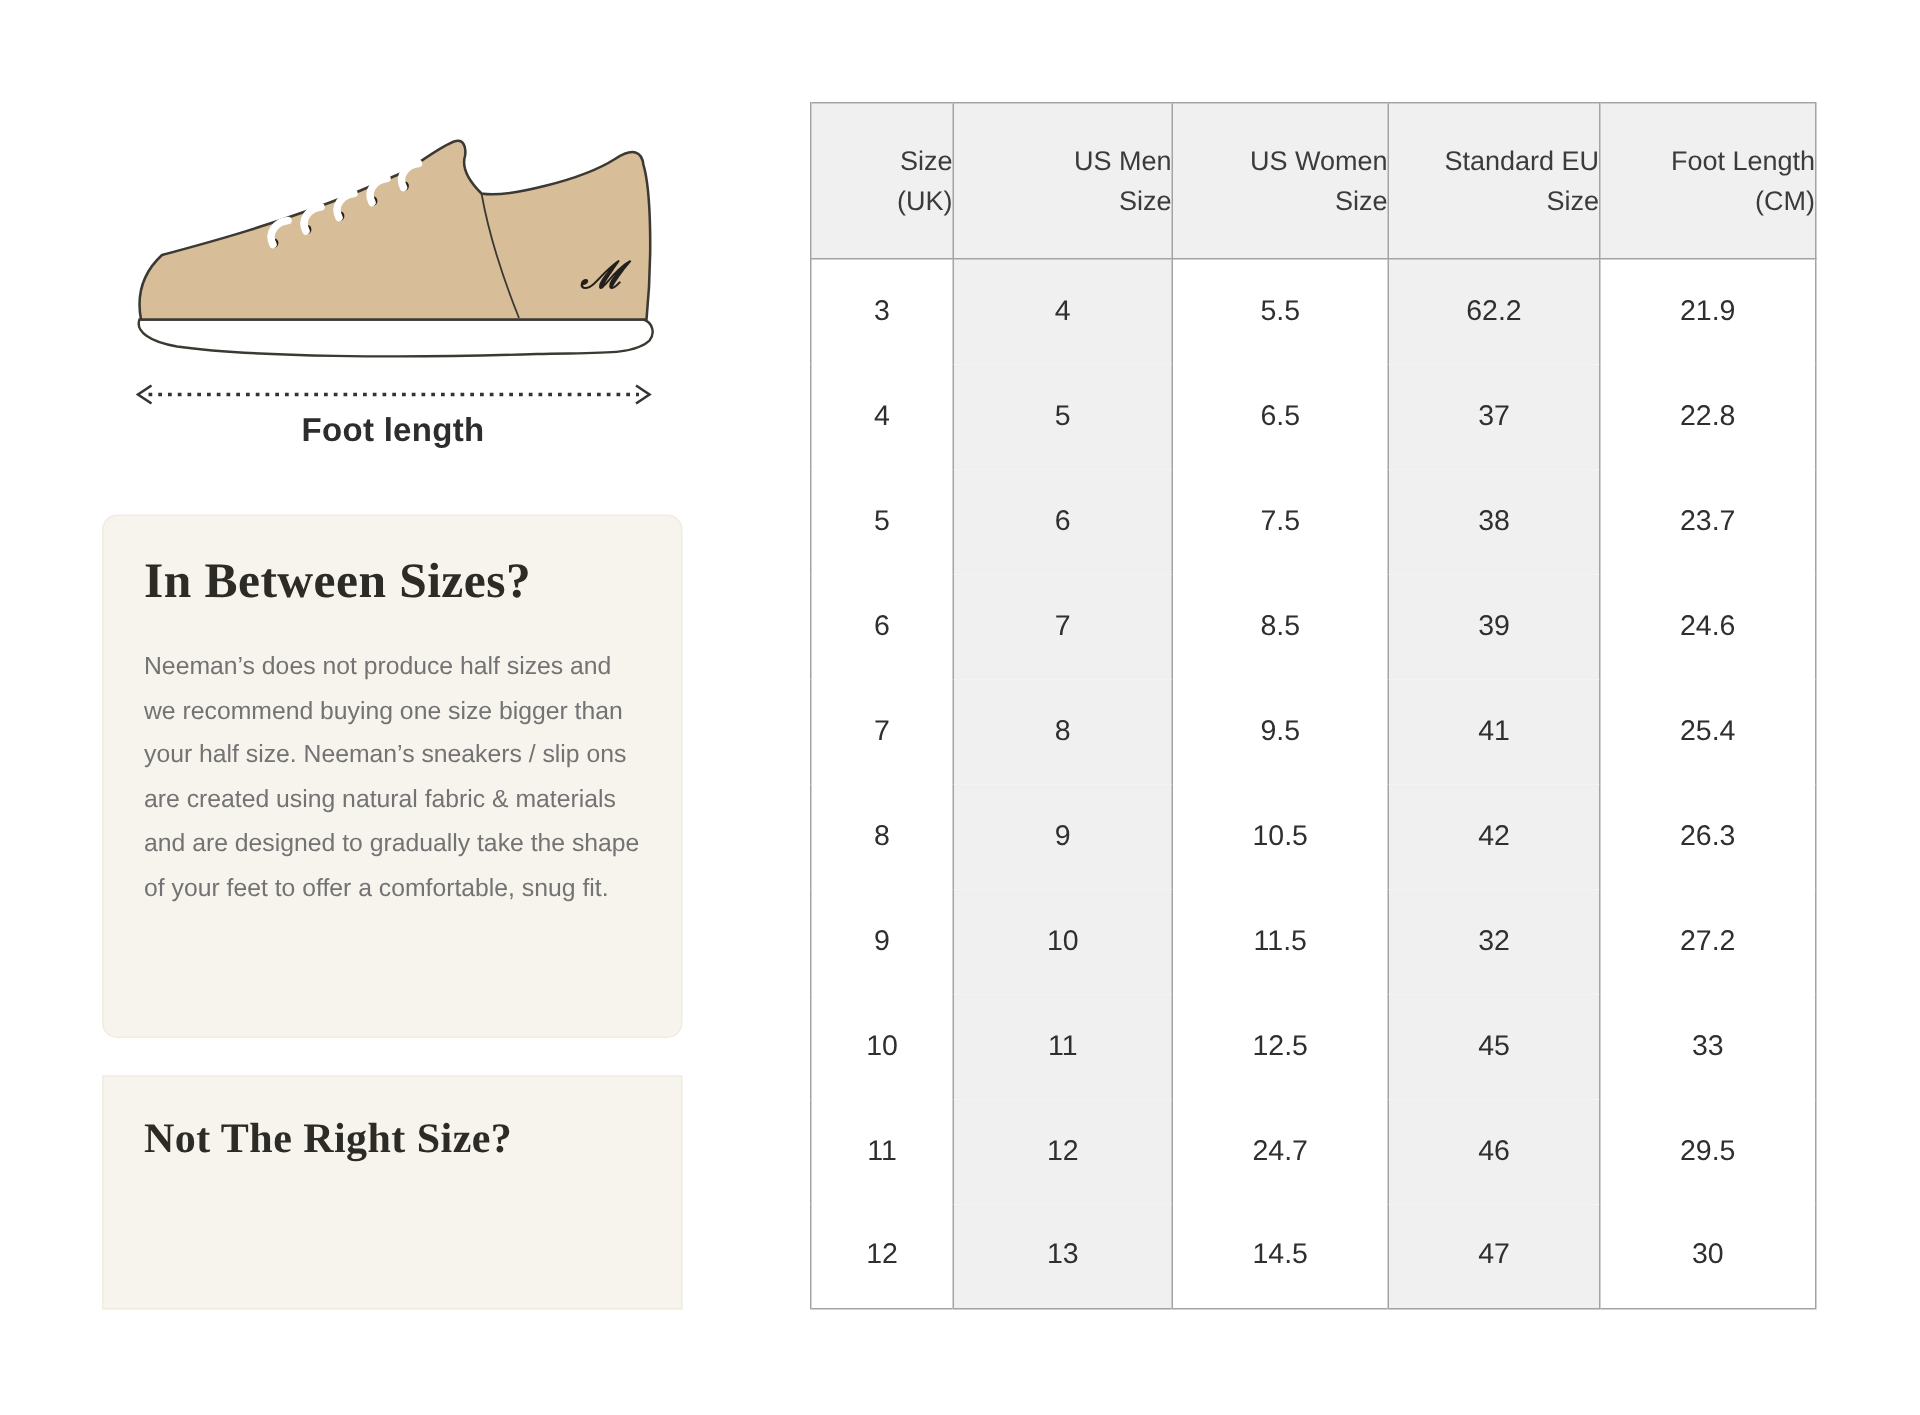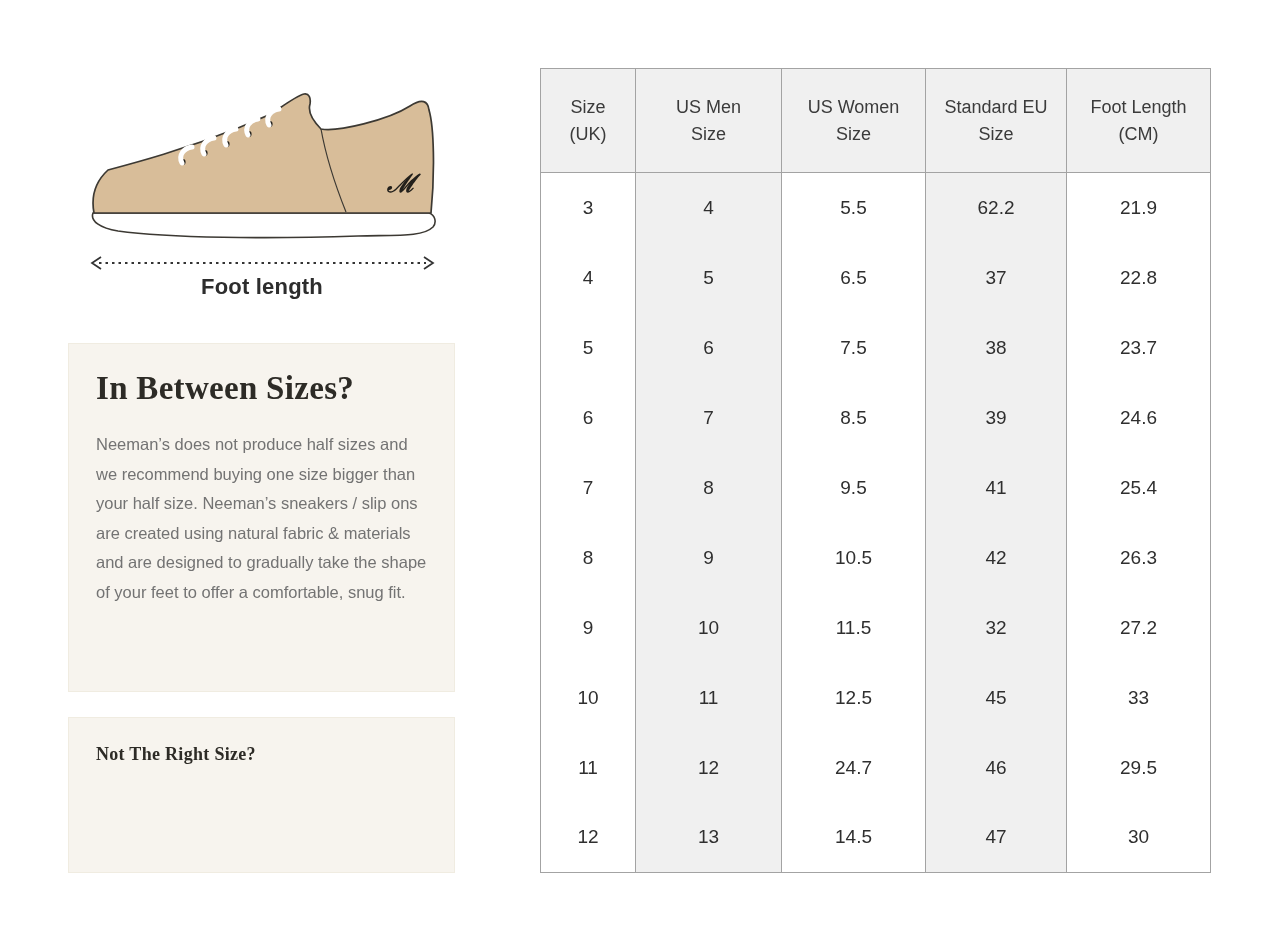--- a/index.html
+++ b/index.html
@@ -10,37 +10,37 @@
   
   .shoe-fig { position:absolute; left:88px; top:92px; width:348px; }
   .measure-arrow { position:absolute; left:90px; top:255px; width:345px; height:16px; }
   .foot-label { position:absolute; left:88px; top:274px; width:348px;
                 text-align:center; font-size:22px; font-weight:700; color:#2d2d2d;
                 letter-spacing:0.2px; }
 
   
   .info-box { position:absolute; left:68px; width:387px; background:#f7f4ee;
               border:1px solid #f0ece1; padding:26px 27px; }
-  .box-1 { top:343px; height:349px; }
+  .box-1 { top:343px; height:349px;border-radius:10px; }
   .box-2 { top:717px; height:156px; }
   .info-box h2 { font-family:"Liberation Serif","DejaVu Serif",serif;
                  font-weight:700; color:#2d2b26; letter-spacing:0.3px; }
   .box-1 h2 { font-size:33px; margin-bottom:23px; }
-  .box-2 h2 { font-size:18px; margin-bottom:14px; }
+  .box-2 h2 { font-size:28px; margin-bottom:14px; }
   .info-box p { font-size:16.5px; line-height:29.5px; color:#737373; }
 
   
   .table-wrap { position:absolute; left:540px; top:68px; }
   table { border-collapse:collapse; table-layout:fixed; width:670px;
           border:1px solid #a3a3a3; }
   th, td { border-left:1px solid #a3a3a3; border-right:1px solid #a3a3a3;
            text-align:center; vertical-align:middle; }
   thead th { height:104px; background:#f0f0f0; font-weight:400;
              font-size:18px; line-height:27px; color:#3b3b3b;
-             white-space:pre-line; border-bottom:1px solid #a3a3a3; }
+             white-space:pre-line; border-bottom:1px solid #a3a3a3;text-align:right; }
   tbody td { height:70px; font-size:19px; color:#2f2f2f; background:#ffffff; }
   tbody td.shaded { background:#f0f0f0; }
 </style>
 </head>
 <body>
 
 <div class="page">
 
   <div class="shoe-fig">
     <svg width="348" height="150" viewBox="0 0 348 150">

